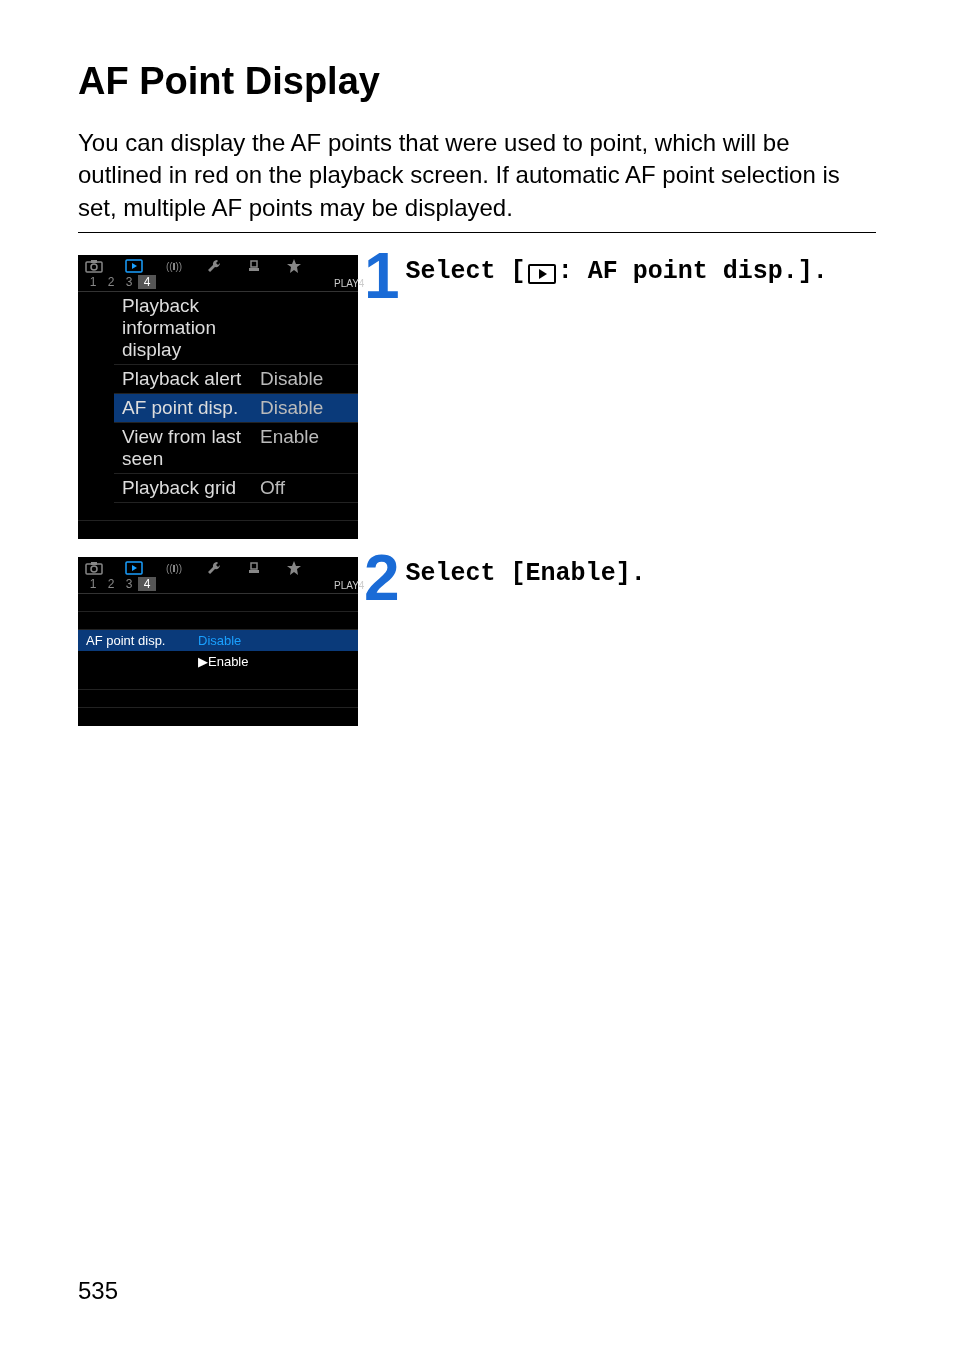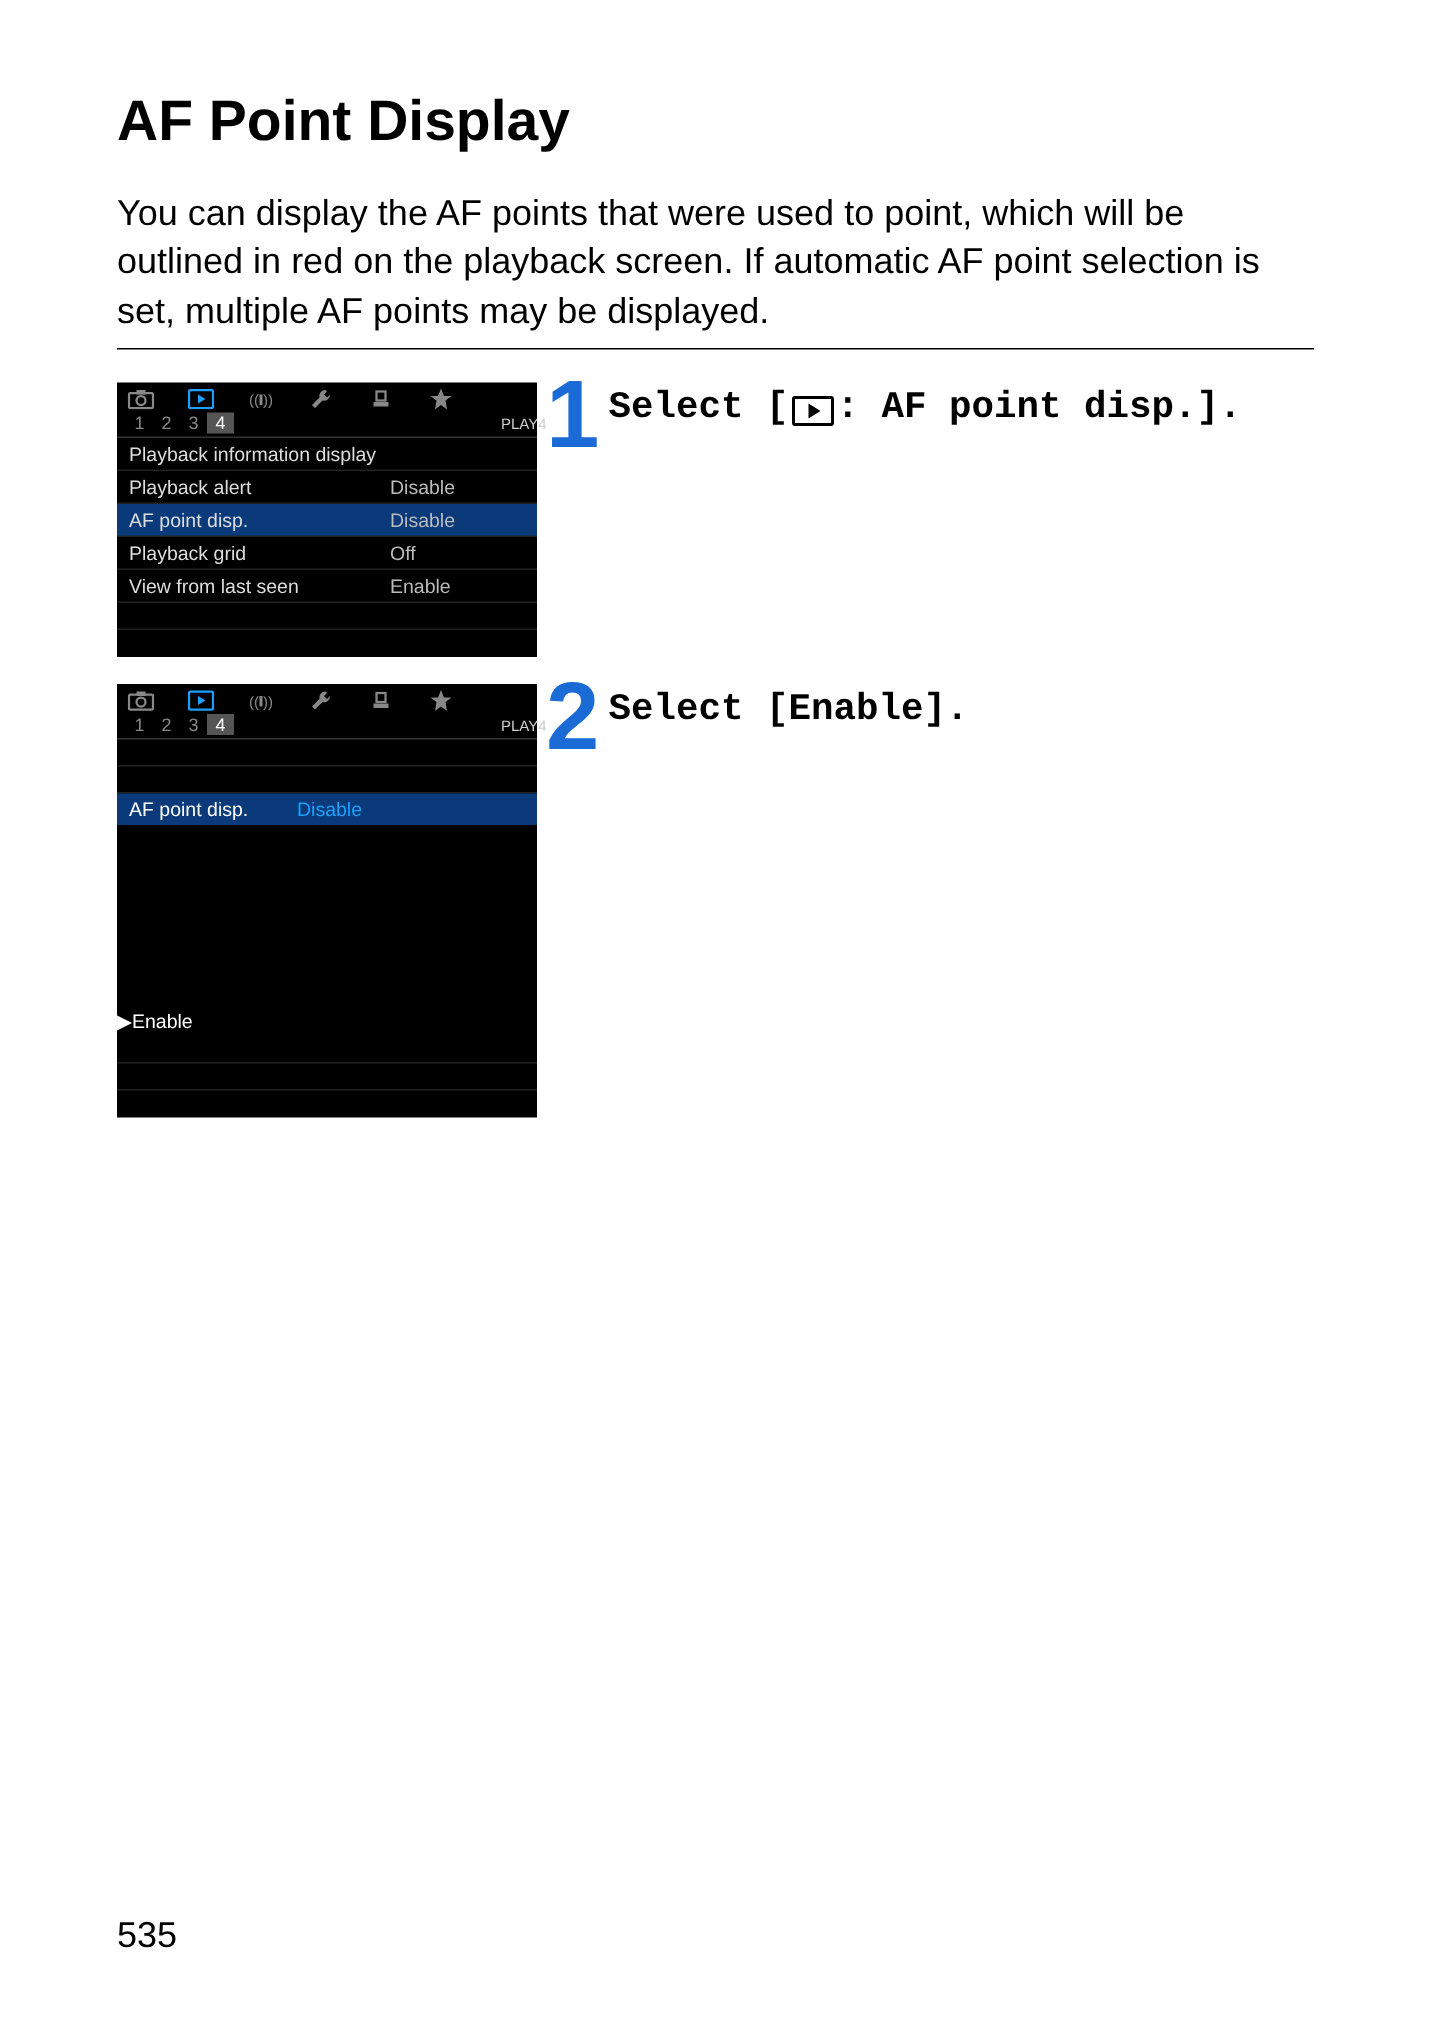--- a/index.html
+++ b/index.html
@@ -16,27 +16,27 @@
   .step-text { font-size: 25px; font-weight: bold; margin-top: 2px; display: flex; align-items: center; flex-wrap: wrap; font-family: Liberation Mono, monospace; }
 
   
   .tab-icons { display: flex; align-items: center; padding: 4px 6px 2px 6px; gap: 20px; }
   .ic { width: 20px; height: 14px; display: inline-flex; align-items: center; justify-content: center; }
   .tab-icons .active { color: #1aa0ff; }
   .sub-tabs { display: flex; align-items: center; padding: 0 6px 2px 6px; color: #888; font-size: 12px; border-bottom: 1px solid #333; position: relative; }
   .sub-tabs span { width: 18px; display: inline-block; text-align: center; }
   .sub-tabs .sel { background: #555; color: #fff; }
   .sub-tabs .tabname { position: absolute; right: 6px; bottom: 2px; font-size: 10px; color: #ccc; text-align: center; }
-  .menu-line { display: flex; padding: 3px 8px; font-size: 13px; border-bottom: 1px solid #222; }
+  .menu-line { display: flex; padding: 3px 8px; font-size: 19px; border-bottom: 1px solid #222; margin-left: 36px; }
   .menu-line .label { flex: 1; color: #ddd; }
   .menu-line .value { color: #bbb; width: 90px; }
   .menu-line.selected { background: #0a3a7a; }
   .lcd .spacer { height: 18px; border-bottom: 1px solid #222; }
   .lcd .spacer:last-child { border-bottom: none; }
-  .opt-wrap { display: flex; flex-direction: column; }
+  .opt-wrap { display: flex; }
   .opt-label { padding: 3px 8px; flex: 0 0 120px; }
   .opt-selected-row { background: #0a3a7a; display:flex; }
 
   .play-icon-inline {
     display: inline-flex; align-items: center; justify-content: center;
     width: 28px; height: 20px; border: 2px solid #000; border-radius: 2px;
     margin: 0 2px; position: relative; top: 2px;
   }
   .play-icon-inline::after {
     content: ""; display: block; width: 0; height: 0;
@@ -109,26 +109,26 @@
       </div>
       <div class="menu-line">
         <span class="label">Playback alert</span>
         <span class="value">Disable</span>
       </div>
       <div class="menu-line selected">
         <span class="label">AF point disp.</span>
         <span class="value">Disable</span>
       </div>
       <div class="menu-line">
+        <span class="label">View from last seen</span>
+        <span class="value">Enable</span>
+      </div>
+      <div class="menu-line">
         <span class="label">Playback grid</span>
         <span class="value">Off</span>
-      </div>
-      <div class="menu-line">
-        <span class="label">View from last seen</span>
-        <span class="value">Enable</span>
       </div>
       <div class="spacer"></div>
       <div class="spacer"></div>
     </div>
     <div class="step-right">
       <div class="step-num">1</div>
       <div class="step-text">
         <span>Select [</span>
         <span class="play-icon-inline"></span>
         <span>: AF point disp.].</span>

